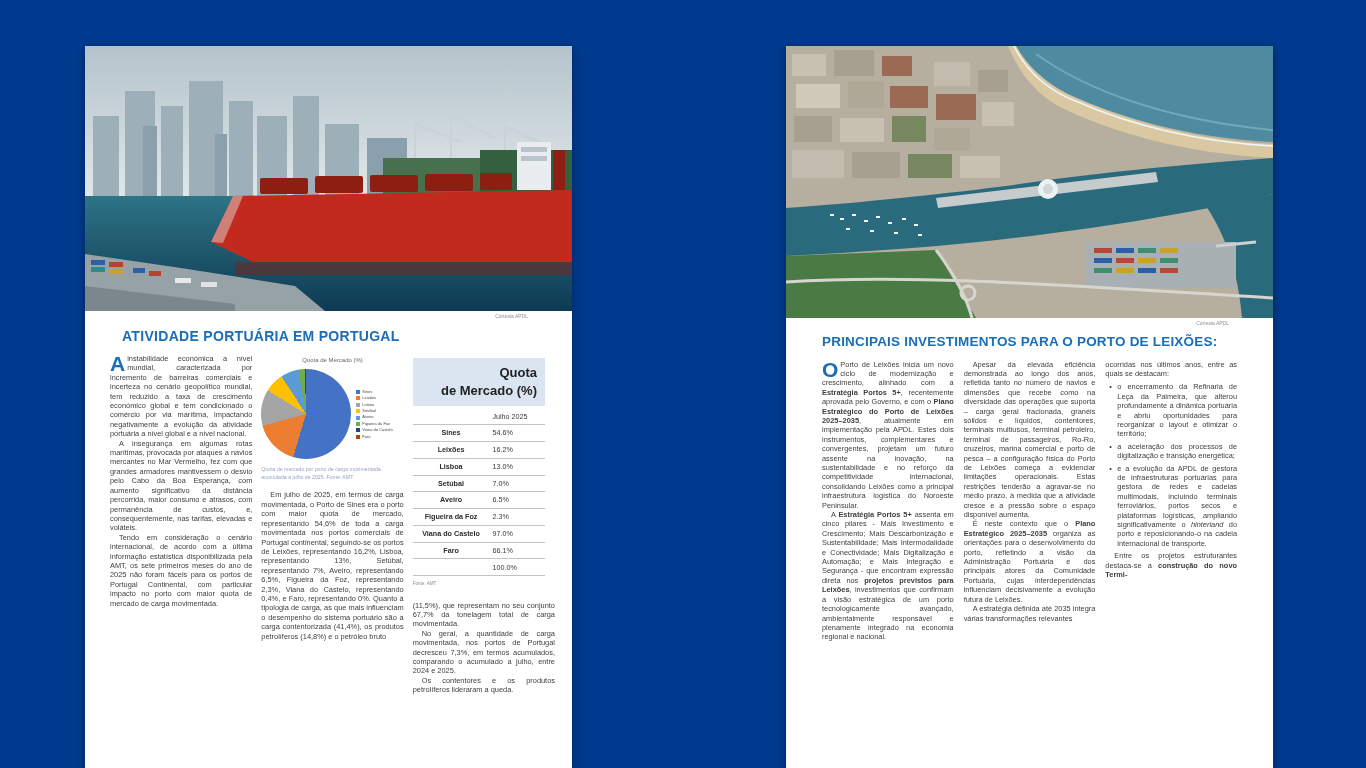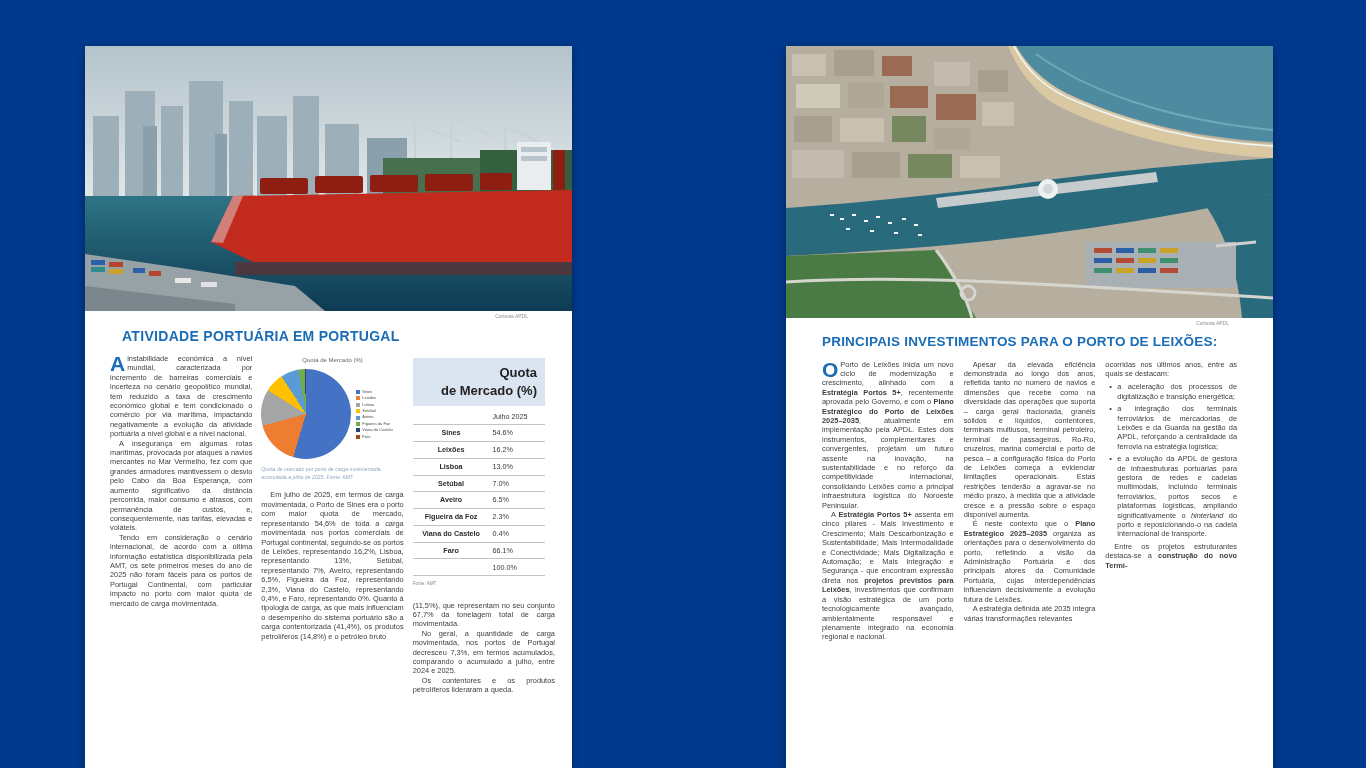--- a/index.html
+++ b/index.html
@@ -210,21 +210,21 @@
         <div class="trow">
             <span class="tname">Aveiro</span>
             <span class="tval">6.5%</span>
           </div>
         <div class="trow">
             <span class="tname">Figueira da Foz</span>
             <span class="tval">2.3%</span>
           </div>
         <div class="trow">
             <span class="tname">Viana do Castelo</span>
-            <span class="tval">0.4%</span>
+            <span class="tval">97.0%</span>
           </div>
         <div class="trow">
             <span class="tname">Faro</span>
             <span class="tval">66.1%</span>
           </div>
         <div class="trow t-total">
             <span class="tname"></span>
             <span class="tval bold">100.0%</span>
           </div>
       </div>
@@ -326,22 +326,22 @@
       <p class="para indent"><span>A </span><b>Estratégia Portos 5+</b><span> assenta em cinco pilares - Mais Investimento e Crescimento; Mais Descarbonização e Sustentabilidade; Mais Intermodalidade e Conectividade; Mais Digitalização e Automação; e Mais Integração e Segurança - que encontram expressão direta nos </span><b>projetos previstos para Leixões</b><span>, investimentos que confirmam a visão estratégica de um porto tecnologicamente avançado, ambientalmente responsável e plenamente integrado na economia regional e nacional.</span></p>
     </div>
     <div class="col">
       <p class="para indent">Apesar da elevada eficiência demonstrada ao longo dos anos, refletida tanto no número de navios e dimensões que recebe como na diversidade das operações que suporta – carga geral fracionada, granéis sólidos e líquidos, contentores, terminais multiusos, terminal petroleiro, terminal de passageiros, Ro-Ro, cruzeiros, marina comercial e porto de pesca – a configuração física do Porto de Leixões começa a evidenciar limitações operacionais. Estas restrições tenderão a agravar-se no médio prazo, à medida que a atividade cresce e a pressão sobre o espaço disponível aumenta.</p>
       <p class="para indent"><span>É neste contexto que o </span><b>Plano Estratégico 2025–2035</b><span> organiza as orientações para o desenvolvimento do porto, refletindo a visão da Administração Portuária e dos principais atores da Comunidade Portuária, cujas interdependências influenciam decisivamente a evolução futura de Leixões.</span></p>
       <p class="para indent">A estratégia definida até 2035 integra várias transformações relevantes</p>
     </div>
     <div class="col">
       <p class="para">ocorridas nos últimos anos, entre as quais se destacam:</p>
       <ul class="bullets">
+        <li>o encerramento da Refinaria de Leça da Palmeira, que alterou profundamente a dinâmica portuária e abriu oportunidades para reorganizar o layout e otimizar o território;</li>
         <li>a aceleração dos processos de digitalização e transição energética;</li>
-        <li>a integração dos terminais ferroviários de mercadorias de Leixões e da Guarda na gestão da APDL, reforçando a centralidade da ferrovia na estratégia logística;</li>
         <li><span>e a evolução da APDL de gestora de infraestruturas portuárias para gestora de redes e cadeias multimodais, incluindo terminais ferroviários, portos secos e plataformas logísticas, ampliando significativamente o </span><i>hinterland</i><span> do porto e reposicionando-o na cadeia internacional de transporte.</span></li>
       </ul>
       <p class="para indent closing"><span>Entre os projetos estruturantes destaca-se a </span><b>construção do novo Termi-</b></p>
     </div>
   </div>
   <footer class="pfoot">
     <span>06</span>
     <span class="sep">|</span>
     <span class="brand">Revista de Marinha</span>
     <span class="sep">|</span>

